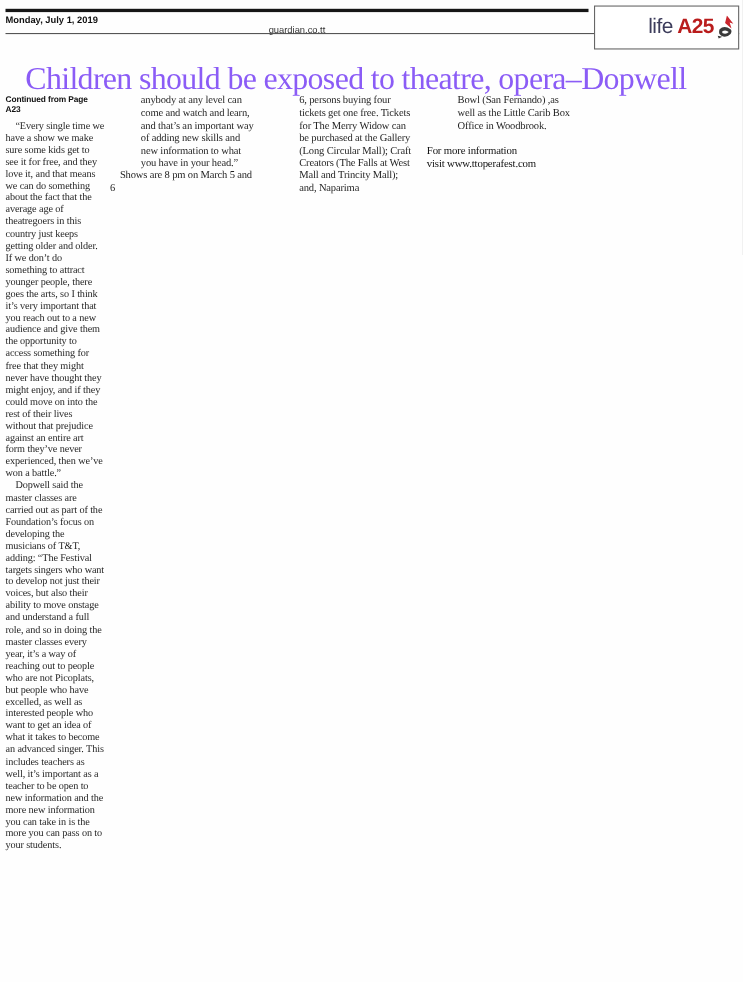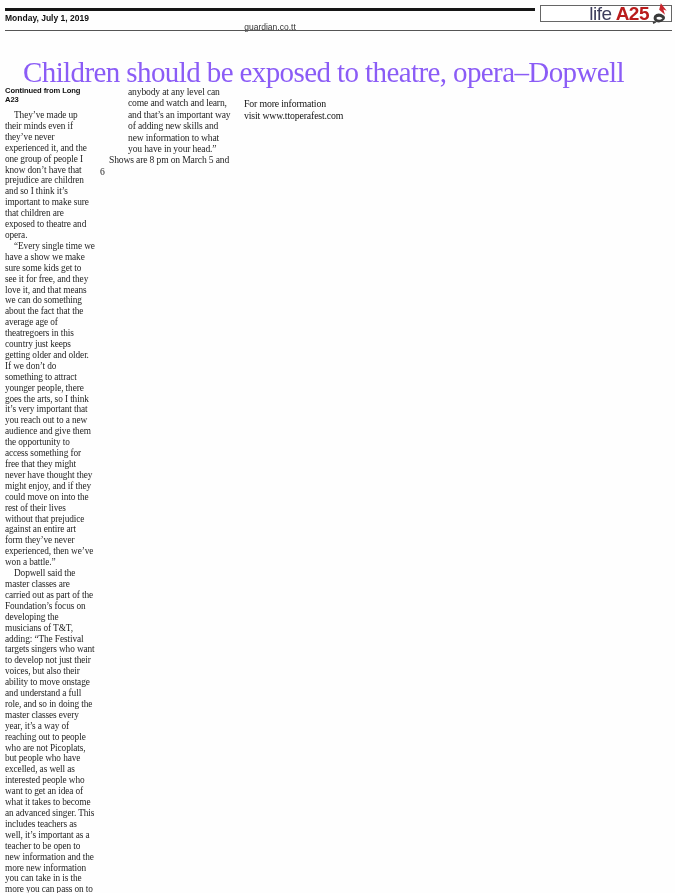--- a/index.html
+++ b/index.html
@@ -13,21 +13,21 @@
     position:absolute;left:5px;top:8px;width:530px;
     border-top:3px solid #161616;padding-top:2px;
     font-family:"Liberation Sans",sans-serif;
   }
   .masthead-date{font-size:8.5px;font-weight:bold;color:#111;line-height:10px;}
   .masthead-site{font-size:8.5px;color:#333;line-height:9px;text-align:center;}
   .masthead-rule{
     position:absolute;left:5px;right:3px;top:30px;height:1px;background:#555;
   }
   .life-box{
-    position:absolute;left:540px;top:5px;width:132px;height:17px;
+    position:absolute;left:540px;top:5px;width:132px;height:40px;
     border:1px solid #666;background:#fff;
     display:flex;align-items:center;justify-content:flex-end;
     padding-right:1px;box-sizing:border-box;
     font-family:"Liberation Sans",sans-serif;
   }
   .life-label{font-size:19px;color:#3d3d5c;letter-spacing:-0.5px;margin-right:4px;}
   .page-code{font-size:19px;font-weight:bold;color:#b91c1c;letter-spacing:-0.5px;}
   .bird{width:20px;height:22px;margin-left:1px;flex:0 0 auto;}
   
   .headline{
@@ -73,35 +73,38 @@
         <path fill="#3a3a3a" d="M3 22 l5 1 -4 2 z"></path>
       </svg>
     </span>
   </div>
 
   <h1 class="headline">Children should be exposed to theatre, opera–Dopwell</h1>
 
   <div class="columns">
 
     <div class="col col-1">
-      <p class="continued">Continued from Long A23</p>
-      <p class="para">They’ve made up their minds even if they’ve never experienced it, and the one group of people I know don’t have that prejudice are children and so I think it’s important to make sure that children are exposed to theatre and opera.</p>
+      <p class="continued">Continued from Page A23</p>
       <p class="para">“Every single time we have a show we make sure some kids get to see it for free, and they love it, and that means we can do something about the fact that the average age of theatregoers in this country just keeps getting older and older. If we don’t do something to attract younger people, there goes the arts, so I think it’s very important that you reach out to a new audience and give them the opportunity to access something for free that they might never have thought they might enjoy, and if they could move on into the rest of their lives without that prejudice against an entire art form they’ve never experienced, then we’ve won a battle.”</p>
       <p class="para">Dopwell said the master classes are carried out as part of the Foundation’s focus on developing the musicians of T&amp;T, adding: “The Festival targets singers who want to develop not just their voices, but also their ability to move onstage and understand a full role, and so in doing the master classes every year, it’s a way of reaching out to people who are not Picoplats, but people who have excelled, as well as interested people who want to get an idea of what it takes to become an advanced singer. This includes teachers as well, it’s important as a teacher to be open to new information and the more new information you can take in is the more you can pass on to your students.</p>
 
     </div>
 
     <div class="col col-w">
       <p class="para noindent">anybody at any level can come and watch and learn, and that’s an important way of adding new skills and new information to what you have in your head.”</p>
       <p class="para">Shows are 8 pm on March 5 and 6</p>
     </div>
 
 
+    <div class="col col-w">
+      <p class="para noindent">6, persons buying four tickets get one free.  Tickets for The Merry Widow can be purchased at the Gallery (Long Circular Mall); Craft Creators (The Falls at West Mall and Trincity Mall); and, Naparima</p>
+    </div>
 
     <div class="col col-w">
+      <p class="para noindent">Bowl (San Fernando) ,as well as the Little Carib Box Office in Woodbrook.</p>
       <div class="info-footer">
         <div>For more information</div>
         <div>visit www.ttoperafest.com</div>
       </div>
     </div>
 
   </div>
 </div>
 
 </body></html>

